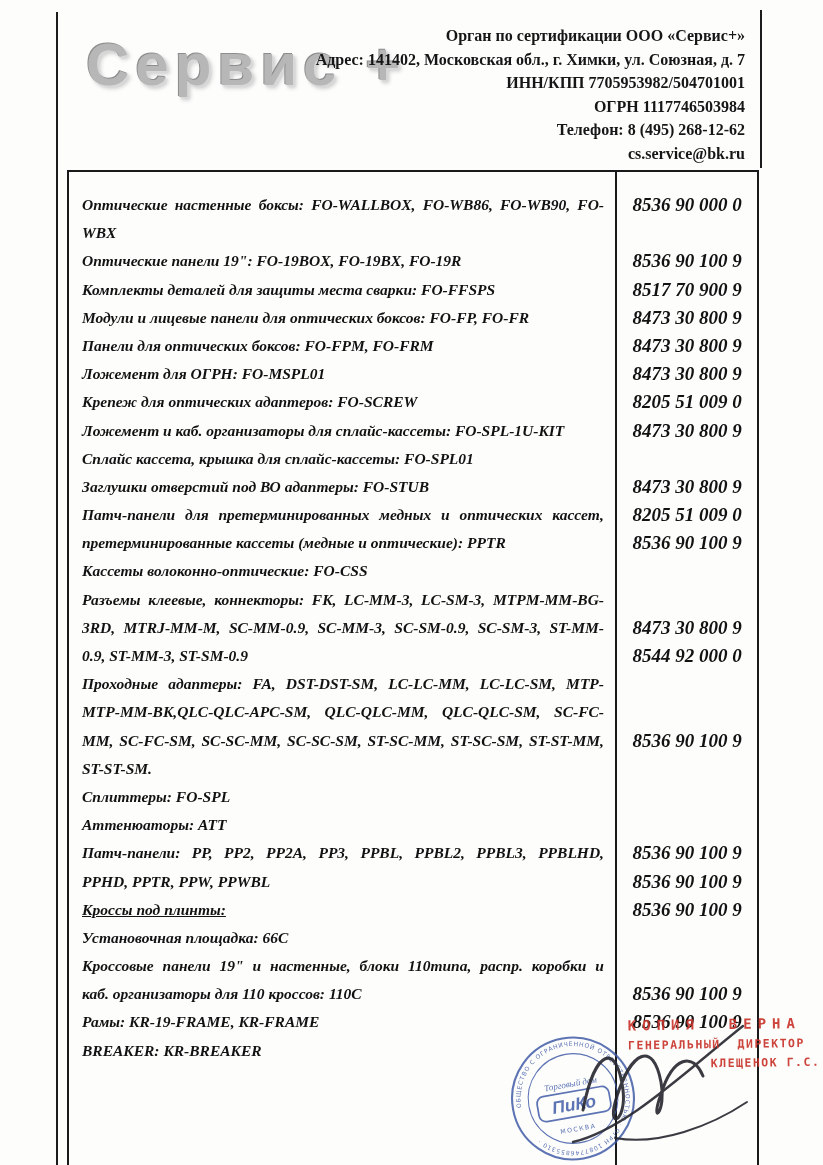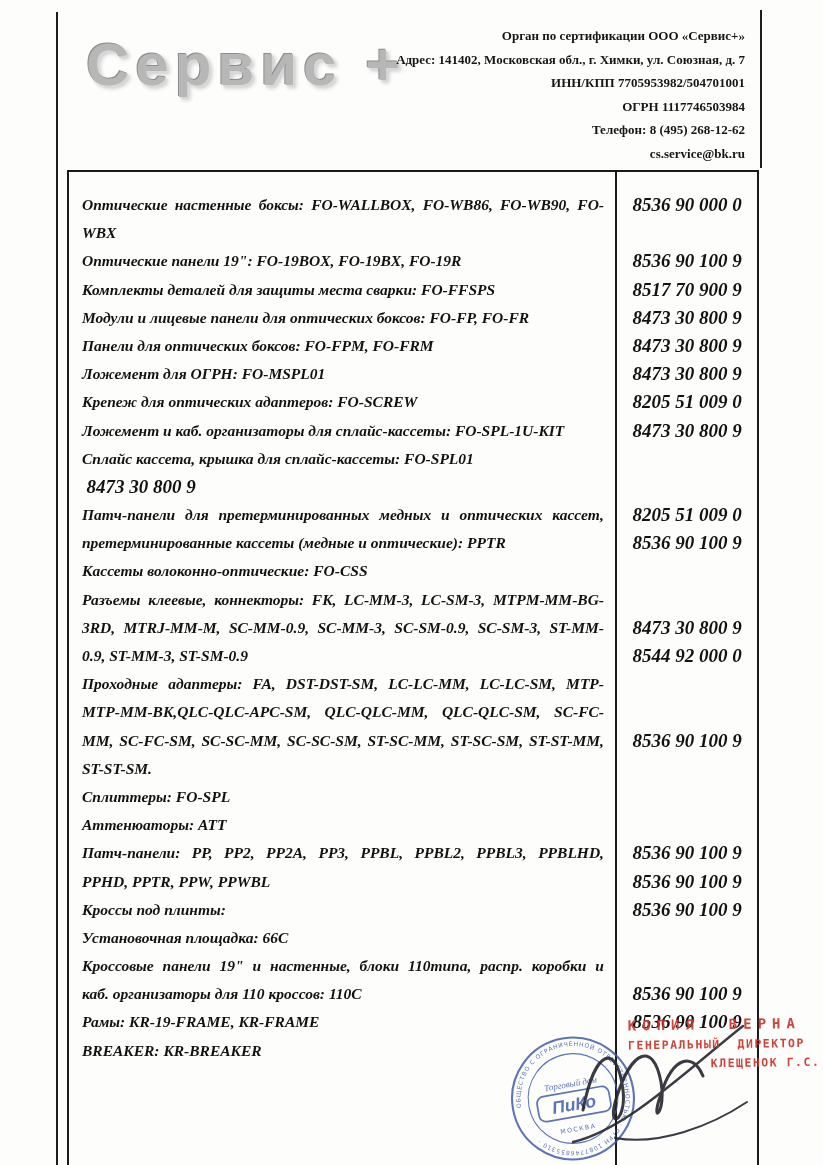--- a/index.html
+++ b/index.html
@@ -11,35 +11,35 @@
   .scan-left   { position:absolute; left:56px;  top:12px; width:2px; height:1153px; background:#1c1c1c; }
   .scan-right  { position:absolute; left:760px; top:10px; width:2px; height:158px;  background:#1c1c1c; }
 
   
   .logo { position:absolute; top:30px; left:86px;
           font-family:"Liberation Sans", sans-serif;
           font-size:60px; font-weight:bold; letter-spacing:6px;
           color:#b7b7b7;
           text-shadow:-1px -1px 0 #8d8d8d, 2px 2px 2px #d8d8d8, 3px 3px 4px #c9c9c9; }
   .org { position:absolute; top:24px; right:78px; text-align:right;
-         font-size:13px; font-weight:bold; line-height:23.5px; color:#161616; }
+         font-size:16px; font-weight:bold; line-height:23.5px; color:#161616; }
   .org .ln { white-space:nowrap; }
 
   
   .tbl { position:absolute; top:170px; left:67px; width:692px; height:995px;
          border-top:2px solid #1a1a1a; border-left:2px solid #1a1a1a; border-right:2px solid #1a1a1a;
          padding-top:19px; }
   .divider { position:absolute; top:0; left:546px; width:2px; height:100%; background:#1a1a1a; }
   .trow  { display:flex; position:relative; z-index:1; }
   .desc  { width:546px; padding:0 11px 0 13px; }
   .codes { width:140px; margin-left:2px; text-align:center; }
   .dl { height:28.2px; line-height:28.2px; font-size:15.5px;
         font-style:italic; font-weight:700; color:#121212; overflow:visible; }
   .jl { text-align:justify; text-align-last:justify; }
-  .ul { }
+  .ul { text-decoration:underline; }
   .cl { height:28.2px; line-height:28.2px; font-size:19px;
         font-style:italic; font-weight:700; color:#121212; }
 
   
   .copy { position:absolute; left:628px; top:1016px; width:200px; z-index:5;
           color:#c8352c; font-family:"DejaVu Sans Mono", monospace; font-weight:bold;
           transform:rotate(-0.8deg); opacity:.92; }
   .copy-l1 { font-size:14px; letter-spacing:6px; white-space:pre; }
   .copy-l2 { font-size:11.5px; letter-spacing:1.5px; margin-top:5px; white-space:pre; }
   .copy-l3 { font-size:11.5px; letter-spacing:1.5px; margin-top:5px; text-align:right; padding-right:8px; white-space:pre; }
@@ -145,20 +145,23 @@
   <div class="trow">
     <div class="desc">
       <div class="dl">Сплайс кассета, крышка для сплайс-кассеты: FO-SPL01</div>
     </div>
     <div class="codes">
       <div class="cl"></div>
     </div>
   </div>
 
   <div class="trow">
+    <div class="desc">
+      <div class="dl">Заглушки отверстий под ВО адаптеры: FO-STUB</div>
+    </div>
     <div class="codes">
       <div class="cl">8473 30 800 9</div>
     </div>
   </div>
 
   <div class="trow">
     <div class="desc">
       <div class="dl jl">Патч-панели для претерминированных медных и оптических кассет,</div>
       <div class="dl">претерминированные кассеты (медные и оптические): PPTR</div>
     </div>

